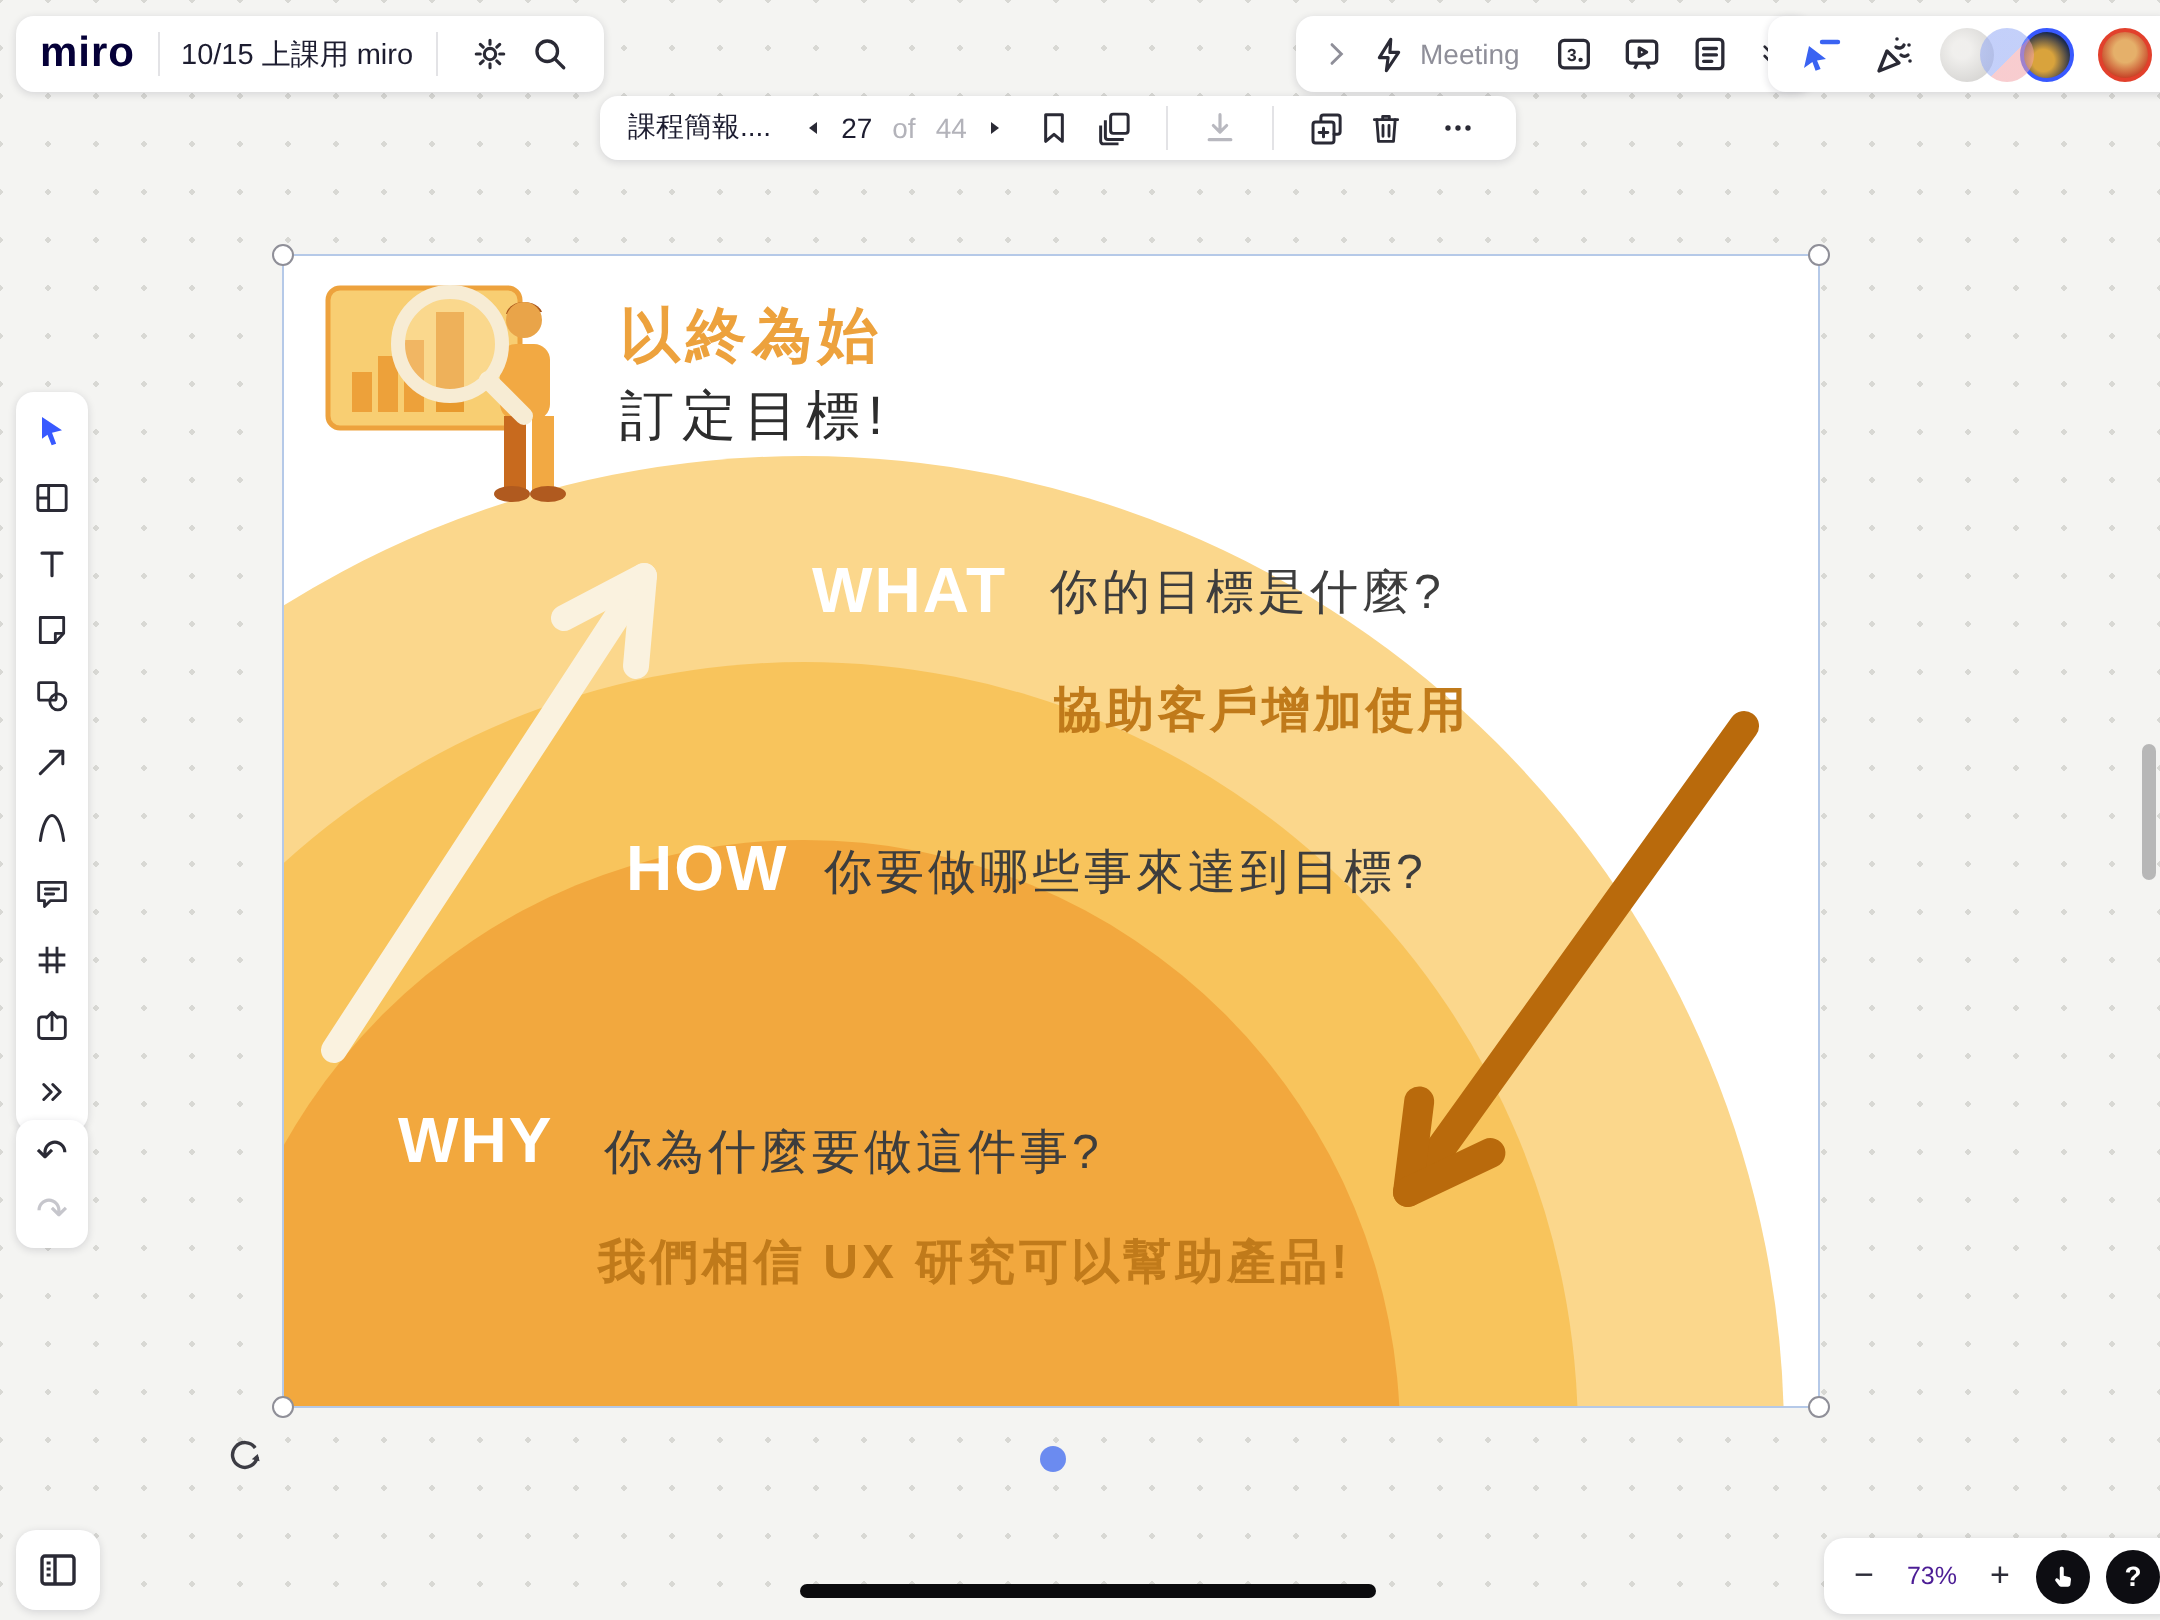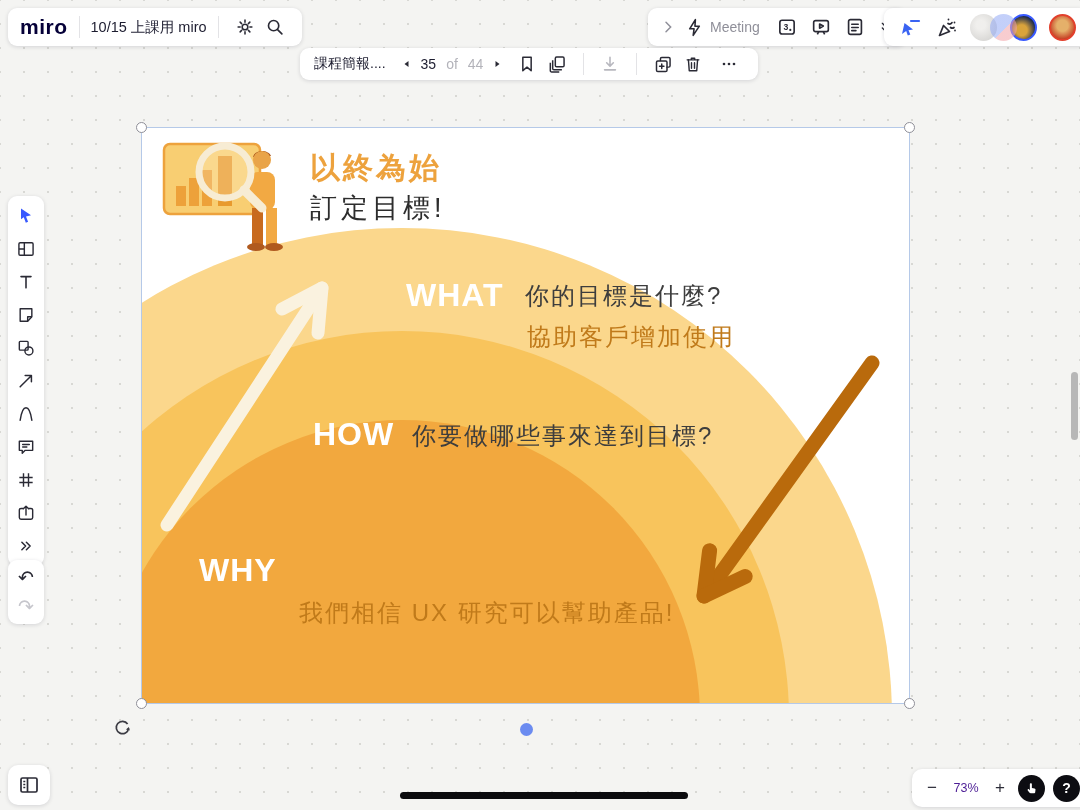--- a/index.html
+++ b/index.html
@@ -67,21 +67,21 @@
   #circle-outer  { left:-230px; top:100px; width:980px; height:980px; }
   #circle-middle { left:-127px; top:203px; width:774px; height:774px; }
   #circle-inner  { left:-38px;  top:292px; width:596px; height:596px; }
 
   .slide-abs { position:absolute; white-space:nowrap; }
   #slide-title-accent { left:168px; top:20px; font-size:30px; font-weight:800; letter-spacing:3px; }
   #slide-title-sub    { left:168px; top:62px; font-size:27px; font-weight:500; letter-spacing:4px; color:#2d2d2d; }
 
   .big-label { color:#ffffff; font-weight:800; font-size:32px; letter-spacing:1px; }
   .q-text { font-size:24px; color:#3d3d3d; letter-spacing:2px; }
-  .a-text { font-size:24px; font-weight:400; letter-spacing:2px; }
+  .a-text { font-size:24px; font-weight:700; letter-spacing:2px;margin-top:18px; }
 
   #what-label { left:264px; top:149px; }
   #what-q  { left:383px; top:152px; }
   #what-a1 { left:385px; top:193px; }
   #what-a2 { left:385px; top:234px; }
 
   #how-label { left:171px; top:288px; }
   #how-q  { left:270px; top:292px; }
   #how-a1 { left:270px; top:333px; }
   #how-a2 { left:270px; top:374px; }
@@ -156,20 +156,21 @@
   <div class="slide-abs" id="slide-title-sub">訂定目標!</div>
 
   <div class="slide-abs big-label" id="what-label">WHAT</div>
   <div class="slide-abs q-text" id="what-q">你的目標是什麼?</div>
   <div class="slide-abs a-text" id="what-a1" style="color:#C07A1A">協助客戶增加使用</div>
 
   <div class="slide-abs big-label" id="how-label">HOW</div>
   <div class="slide-abs q-text" id="how-q">你要做哪些事來達到目標?</div>
 
   <div class="slide-abs big-label" id="why-label">WHY</div>
+  <div class="slide-abs q-text" id="why-q">你為什麼要做這件事?</div>
   <div class="slide-abs a-text" id="why-a1" style="color:#C07A1A">我們相信 UX 研究可以幫助產品!</div>
 </div>
 
 <div id="selection-frame">
   <div class="handle h-tl"></div>
   <div class="handle h-tr"></div>
   <div class="handle h-bl"></div>
   <div class="handle h-br"></div>
 </div>
 <div id="rotate-handle">
@@ -263,21 +264,21 @@
   <span class="avatar avatar-4"></span>
 </div>
 
 <div class="card" id="slides-toolbar">
   <span class="deck-name">課程簡報....</span>
   <span class="nav-arrow">
     <svg width="12" height="12" viewBox="0 0 24 24">
       <path d="M15 6 L7 12 L15 18 Z" fill="#2a2a35"></path>
     </svg>
   </span>
-  <span class="page-num">35</span>
+  <span class="page-num">27</span>
   <span class="page-num page-muted">of</span>
   <span class="page-num page-muted">44</span>
   <span class="nav-arrow">
     <svg width="12" height="12" viewBox="0 0 24 24">
       <path d="M9 6 L17 12 L9 18 Z" fill="#2a2a35"></path>
     </svg>
   </span>
   <span class="icon-btn" style="margin-left:6px">
     <svg width="20" height="20" viewBox="0 0 24 24" fill="none" stroke="#2a2a35" stroke-width="1.8" stroke-linejoin="round">
       <path d="M7 4 H17 V20 L12 15.8 L7 20 Z"></path>

